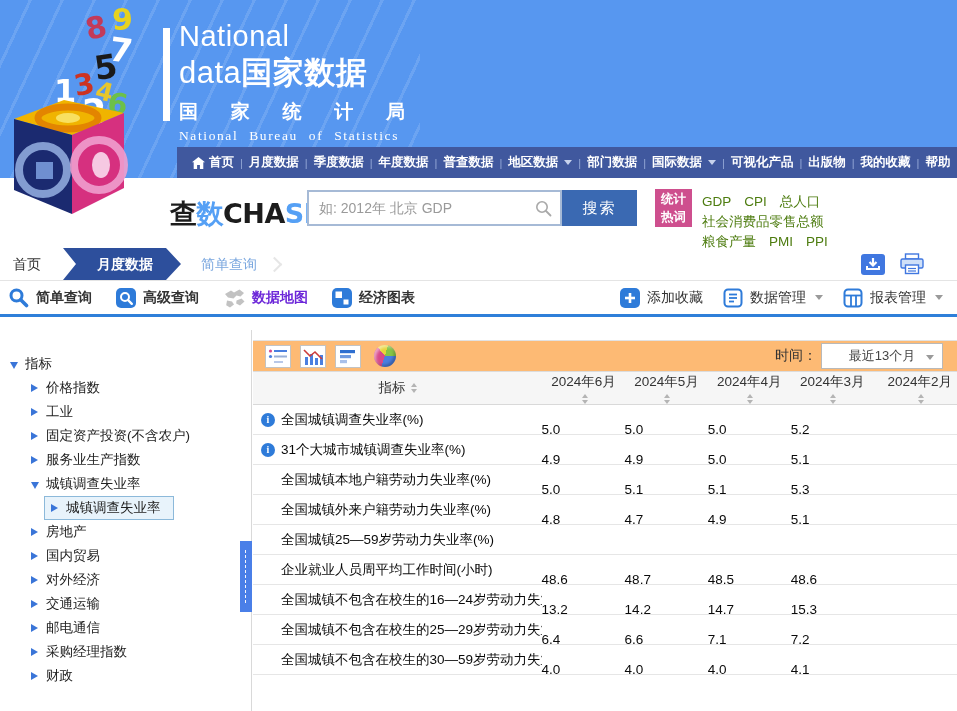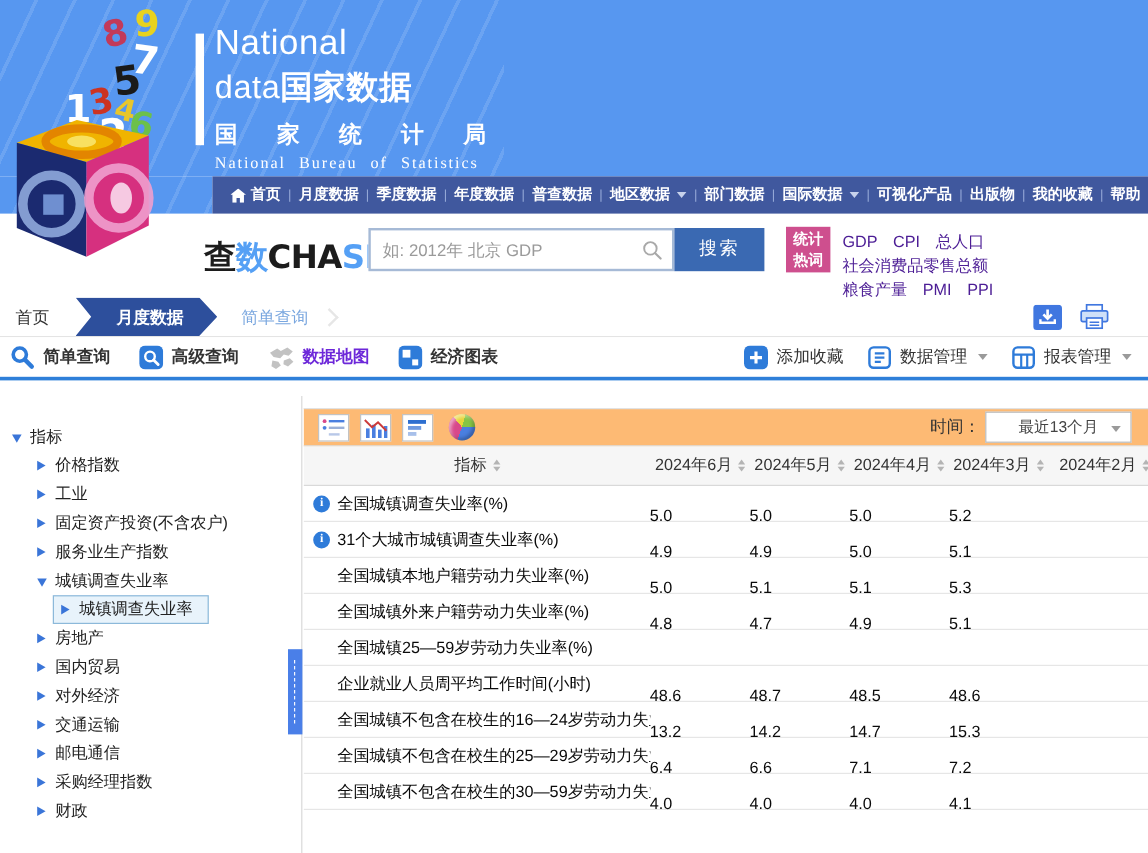--- a/index.html
+++ b/index.html
@@ -10,21 +10,21 @@
   .banner { position:absolute; left:0; top:0; width:957px; height:147px; background:#5797f0; }
   .banner-ext { position:absolute; left:0; top:147px; width:177px; height:31px; background:#5797f0; }
   .speedlines { position:absolute; left:0; top:0; width:420px; height:178px;
     background:repeating-linear-gradient(115deg, transparent 0 26px, rgba(255,255,255,.18) 26px 29px);
     opacity:.7; }
   .logo-cube { position:absolute; left:2px; top:2px; }
 
   .brand { position:absolute; left:163px; top:18px; color:#fff; }
   .brand-bar { position:absolute; left:0; top:10px; width:7px; height:93px; background:#fff; }
   .brand-l1 { padding-left:16px; font-size:29px; letter-spacing:.5px; line-height:36px; }
-  .brand-l2 { padding-left:16px; font-size:27px; letter-spacing:.5px; line-height:38px; }
+  .brand-l2 { padding-left:16px; font-size:31px; letter-spacing:.5px; line-height:38px; }
   .brand-l2 .cn { font-weight:bold; }
   .bureau-cn { margin:7px 0 0 16px; width:226px; display:flex; justify-content:space-between;
     font-family:"Liberation Serif", serif; font-size:19px; font-weight:bold; }
   .bureau-en { margin:3px 0 0 16px; font-family:"Liberation Serif", serif; font-size:13.5px;
     letter-spacing:1.6px; word-spacing:6px; }
 
   
   .navbar { position:absolute; left:177px; top:147px; width:780px; height:31px; background:#40589e;
     display:flex; align-items:center; padding:0 6px 0 10px; color:#fff; white-space:nowrap; overflow:hidden; }
   .nav-item { display:inline-flex; align-items:center; gap:4px; padding:0 5px; font-size:12.5px;
@@ -39,21 +39,21 @@
   .chashu .blk { color:#1c1c1c; } .chashu .blu { color:#55a0f5; }
   .search-box { position:absolute; left:307px; top:190px; width:255px; height:36px; background:#fff;
     border:2px solid #a6bad6; display:flex; align-items:center; padding:0 8px 0 10px; }
   .search-box input { flex:1; border:none; outline:none; font-size:14px; color:#444;
     font-family:"Liberation Sans", sans-serif; background:transparent; }
   .search-box input::placeholder { color:#9a9a9a; }
   .search-btn { position:absolute; left:562px; top:190px; width:75px; height:36px; background:#3a69b2;
     color:#fff; font-size:15px; text-align:center; line-height:36px; cursor:pointer; letter-spacing:2px; }
   .hot-badge { position:absolute; left:655px; top:189px; width:37px; height:38px; background:#ce4f8e;
     color:#fff; font-size:12.5px; font-weight:bold; text-align:center; line-height:18px; padding-top:1px; }
-  .hot-words { position:absolute; left:702px; top:192px; font-size:13.5px; color:#4c1d95; line-height:20px; width:250px; }
+  .hot-words { position:absolute; left:702px; top:192px; font-size:13.5px; color:#4d7c0f; line-height:20px; width:250px; }
   .hot-word { margin-right:13px; cursor:pointer; display:inline-block; }
 
   
   .crumb-bar { position:absolute; left:0; top:248px; width:957px; height:33px; background:#fff;
     border-bottom:1px solid #e4e4e4; display:flex; align-items:stretch; }
   .crumb-home { line-height:33px; padding:0 14px 0 13px; font-size:14px; color:#333; cursor:pointer; }
   .crumb-active { background:#2d4f9c; color:#fff; font-weight:bold; font-size:14px; line-height:33px;
     padding:0 28px 0 34px; margin-left:8px;
     clip-path:polygon(0 0, calc(100% - 15px) 0, 100% 50%, calc(100% - 15px) 100%, 0 100%, 13px 50%); }
   .crumb-light { color:#7aa7df; font-size:14px; line-height:33px; padding:0 12px 0 20px; cursor:pointer; }
@@ -104,21 +104,21 @@
   .time-filter { margin-left:auto; display:flex; align-items:center; font-size:14px; color:#333; }
   .time-select { width:122px; height:26px; background:#fff; border:1px solid #b9b9b9; margin-left:4px;
     display:flex; align-items:center; justify-content:center; font-size:13px; color:#444; position:relative;
     cursor:pointer; }
   .time-select .sel-caret { position:absolute; right:8px; top:11px; }
 
   .grid { position:absolute; left:0; top:42px; width:704px; }
   .g-header { height:33px; background:#f6f6f6; border-bottom:1px solid #d9d9d9; display:flex;
     align-items:center; font-size:13.5px; color:#333; }
   .hcol-label { width:307px; display:flex; justify-content:center; align-items:center; gap:3px; }
-  .hcol { width:88px; display:flex; justify-content:center; align-items:center; gap:3px; cursor:pointer; }
+  .hcol { width:88px; display:flex; justify-content:center; align-items:center; gap:3px; cursor:pointer;flex-direction:column; }
   .hcol.last { justify-content:flex-start; padding-left:9px; overflow:hidden; white-space:nowrap; }
   .sort { display:inline-flex; flex-direction:column; gap:2px; margin-left:2px; cursor:pointer; }
   .sort i { display:block; width:0; height:0; border-left:3.5px solid transparent; border-right:3.5px solid transparent; }
   .sort .up { border-bottom:4px solid #b4b4b4; }
   .sort .dn { border-top:4px solid #b4b4b4; }
   .g-row { height:30px; border-bottom:1px solid #e6e6e6; display:flex; align-items:center;
     font-size:13.5px; color:#0a0a0a; }
   .row-label { width:307px; padding-left:28px; position:relative; white-space:nowrap; overflow:hidden; }
   .info-icon { position:absolute; left:8px; top:50%; transform:translateY(-50%); width:14px; height:14px;
     border-radius:50%; background:#2e7bd9; color:#fff; font-size:10px; font-weight:bold; line-height:14px;

